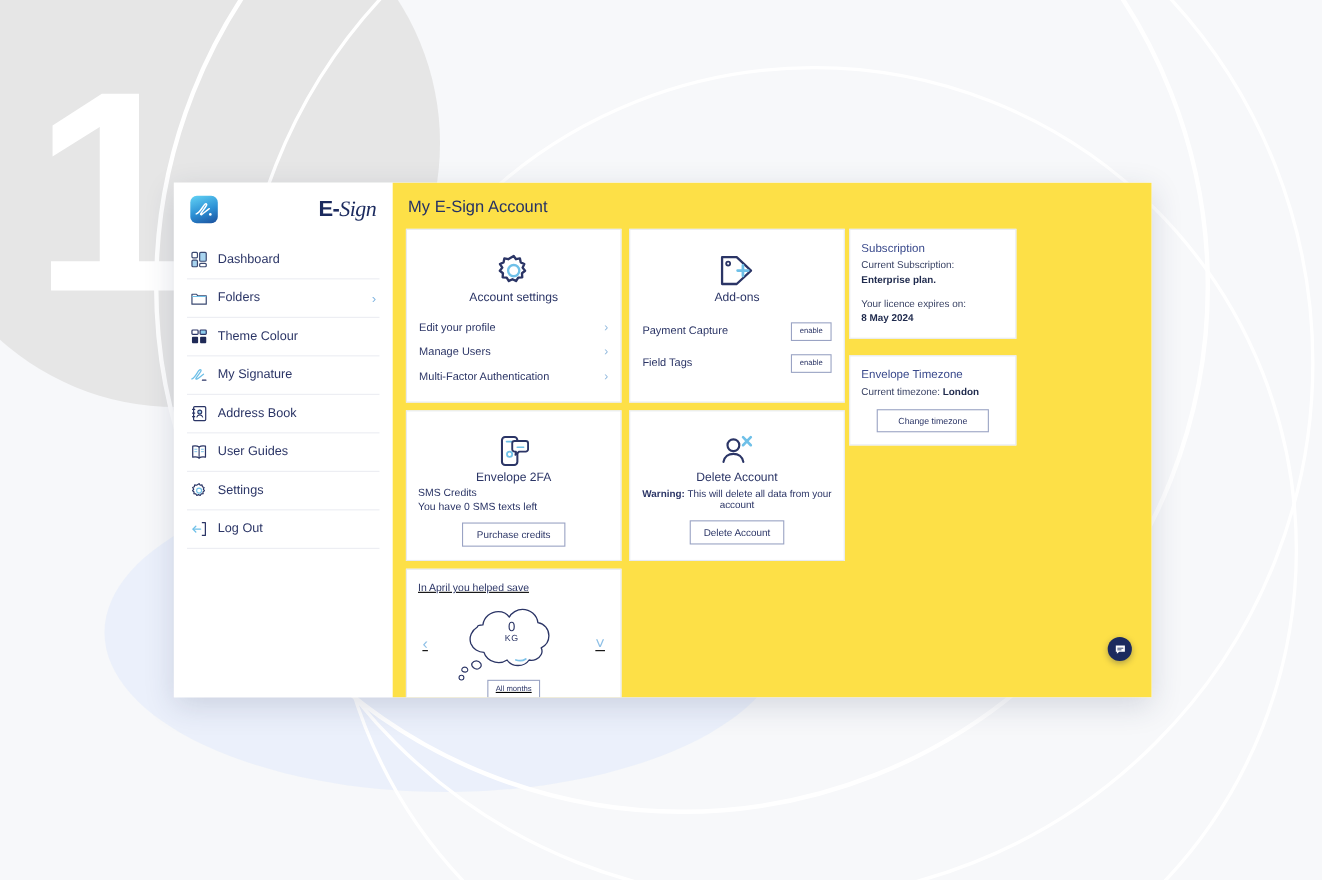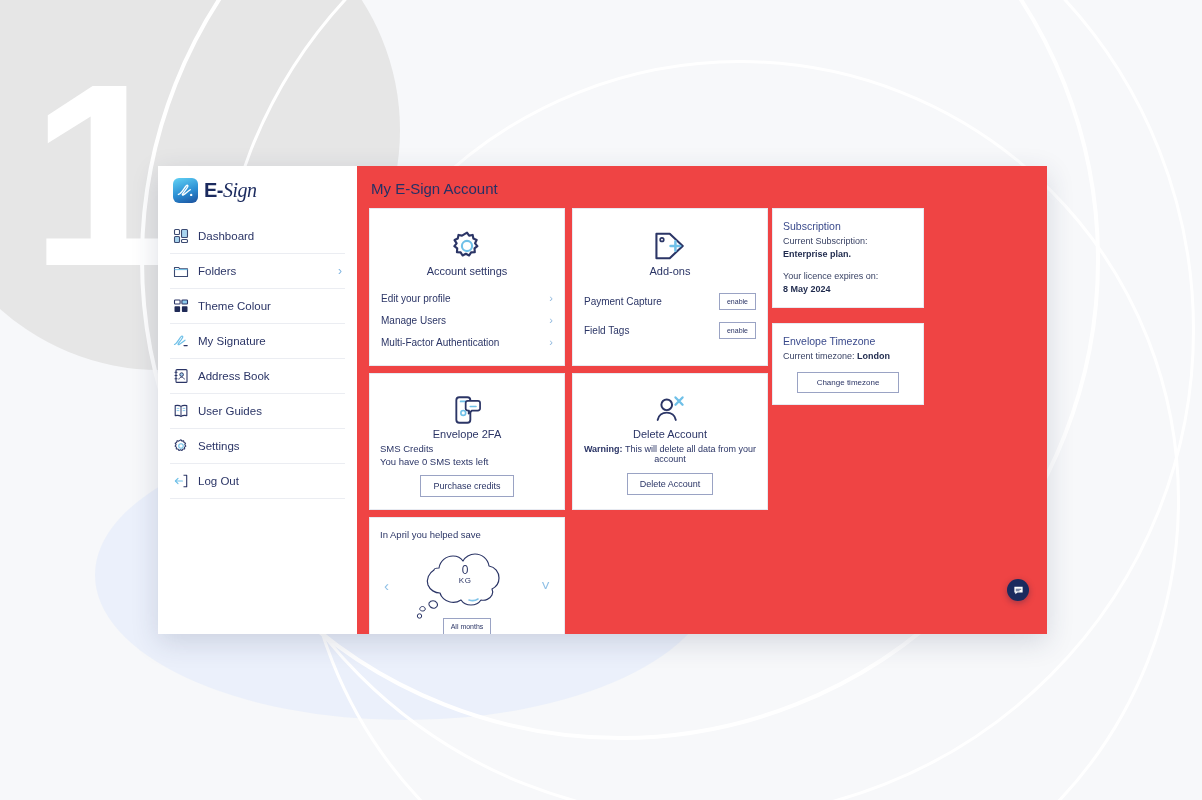--- a/index.html
+++ b/index.html
@@ -44,21 +44,21 @@
     background: #ffffff;
     box-shadow: 0 8px 26px rgba(40,50,90,.16);
     display: flex; z-index: 2; overflow: hidden;
   }
 
   
   #sidebar {
     width: 199px; background: #ffffff; flex: 0 0 199px;
     padding: 0 12px; position: relative;
   }
-  .brand { display: flex; align-items: center; gap: 6px; padding: 12px 3px 16px 3px; }
+  .brand { display: flex; align-items: center; gap: 6px; padding: 12px 3px 16px 3px; justify-content: space-between; }
   .brand-mark {
     width: 25px; height: 25px; border-radius: 6px;
     background: linear-gradient(160deg,#63d3f5 0%,#2b8fd4 55%,#1b4f9c 100%);
     display: flex; align-items: center; justify-content: center; flex: 0 0 25px;
   }
   .brand-text {
     font-size: 20px; color: #1b2a5e; font-weight: 700; letter-spacing: -.5px;
   }
   .brand-text .sign { font-style: italic; font-weight: 400; font-family: "Liberation Serif", serif; }
 
@@ -67,21 +67,21 @@
     padding: 9px 3px; border-bottom: 1px solid #ebedf2;
     font-size: 11.5px; color: #2b3566; cursor: pointer; position: relative;
   }
   .nav-item:first-of-type { border-top: 1px solid #ebedf2; }
   .nav-ico { width: 16px; height: 16px; flex: 0 0 16px; display: block; }
   .nav-label { flex: 1; }
   .nav-chev { color: #7fb4e0; font-size: 12px; line-height: 1; }
 
   
   #content {
-    flex: 1; background: #ef4444; padding: 10px 12px 12px 12px;
+    flex: 1; background: #fde047; padding: 10px 12px 12px 12px;
     position: relative; overflow: hidden;
   }
   #page-title { font-size: 15px; color: #253165; font-weight: 400; margin: 4px 0 11px 2px; }
 
   .grid { display: flex; gap: 7px; align-items: flex-start; }
   .col-left { width: 396px; flex: 0 0 396px; display: flex; flex-direction: column; gap: 7px; }
   .col-right { width: 152px; flex: 0 0 152px; display: flex; flex-direction: column; gap: 15px; }
   .row2 { display: flex; gap: 7px; }
 
   .card {
@@ -123,21 +123,21 @@
   .warn-line b { font-weight: 700; }
 
   
   .panel { background: #fff; border: 1px solid #e7eaf1; padding: 11px 10px; }
   .panel-title { font-size: 10.5px; color: #3a4a8c; margin-bottom: 3px; }
   .panel-text { font-size: 9px; color: #394264; line-height: 1.45; }
   .panel-text b { font-weight: 700; color: #1f2a4d; }
   .panel-gap { height: 9px; }
 
   
-  #carbon-card { padding: 11px 10px 13px; }
+  #carbon-card { padding: 11px 10px 13px; text-decoration: underline; }
   .carbon-head { font-size: 9.5px; color: #2b3566; margin-bottom: 6px; }
   .carbon-body { display: flex; align-items: center; justify-content: space-between; }
   .carbon-arrow { color: #8fc0e6; font-size: 15px; cursor: pointer; padding: 0 4px; line-height: 1; }
   .cloud-wrap { position: relative; width: 120px; height: 78px; }
   .cloud-num {
     position: absolute; left: 0; right: 0; top: 18px; text-align: center;
     font-size: 12px; color: #2b3566; font-weight: 400; line-height: 1.1;
   }
   .cloud-num small { display: block; font-size: 8px; letter-spacing: .5px; }
 

